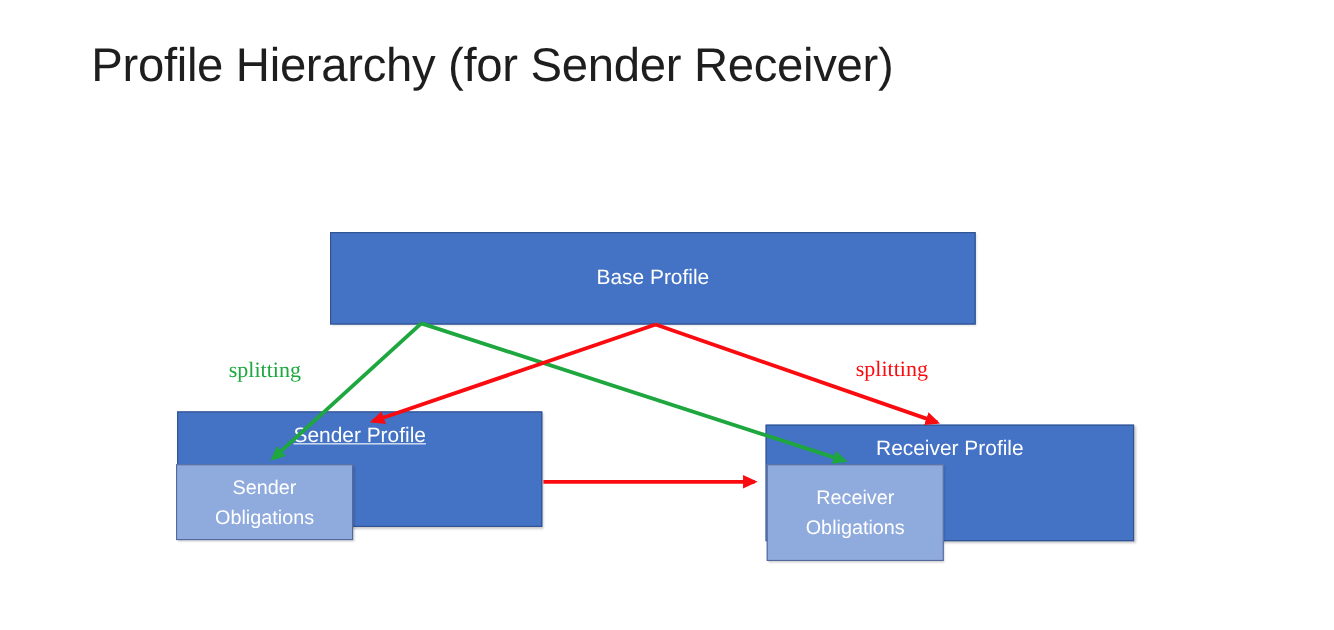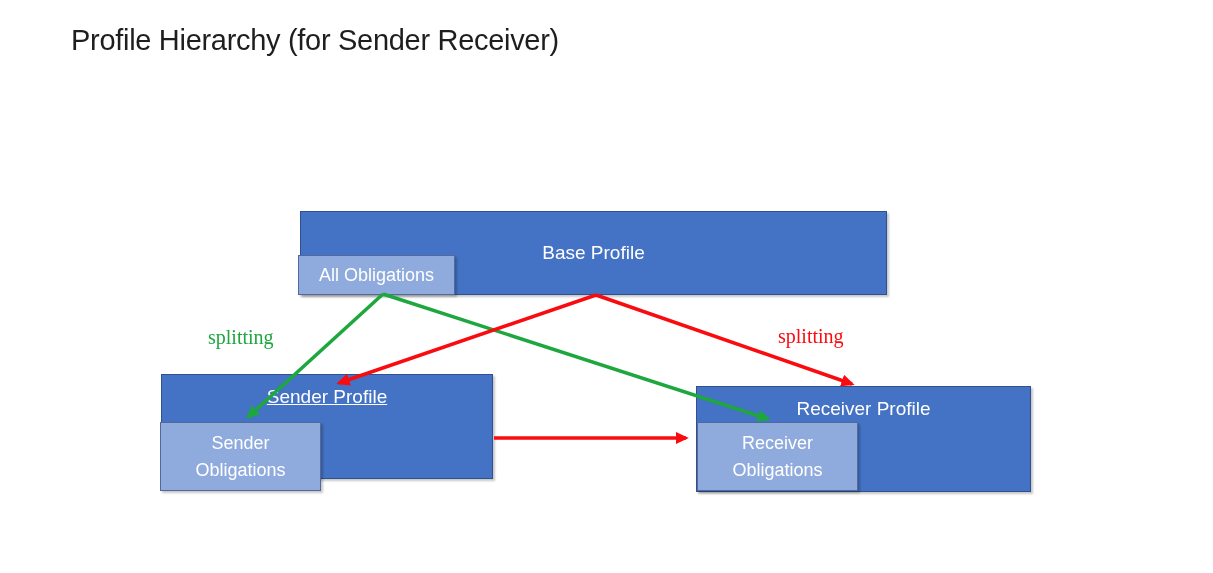--- a/index.html
+++ b/index.html
@@ -1,21 +1,21 @@
 <!DOCTYPE html>
 <html style="--box-fill: #4472C4; --box-border: #2F528F; --light-fill: #8FAADC; --light-border: #54699B; --green: #1DA73E; --red: #FA0B0F; --box-text: #FFFFFF; --title-text: #1E1E1E;"><head>
 <meta charset="utf-8">
 <style>
   html,body{margin:0;padding:0;background:#ffffff;}
   body{width:1213px;height:573px;overflow:hidden;font-family:"Liberation Sans",sans-serif;}
   .slide{position:relative;width:1213px;height:573px;background:#ffffff;}
 
   .title{
-    position:absolute;left:71px;top:24px;margin:0;
-    font-size:29px;font-weight:300;letter-spacing:-0.3px;
+    position:absolute;left:71px;top:24px;margin:12px;
+    font-size:43px;font-weight:300;letter-spacing:-0.3px;
     color:var(--title-text,#1e1e1e);white-space:nowrap;
   }
 
   .node{
     position:absolute;box-sizing:border-box;
     display:flex;align-items:center;justify-content:center;
     text-align:center;color:var(--box-text,#ffffff);
     box-shadow:1.5px 1.5px 2px rgba(0,0,0,0.22);
   }
   .node.dark{
@@ -26,21 +26,21 @@
     background:var(--light-fill,#8FAADC);
     border:1.5px solid var(--light-border,#54699B);
   }
   .node.top-label{align-items:flex-start;padding-top:11px;}
 
   #node-base-profile{left:300px;top:211px;width:587px;height:84px;font-size:19px;z-index:1;}
   #node-all-obligations{left:298px;top:255px;width:157px;height:40px;font-size:18px;z-index:2;}
   #node-sender-profile{left:161px;top:374px;width:332px;height:105px;font-size:19px;z-index:1;text-decoration:underline;}
   #node-sender-obligations{left:160px;top:422px;width:161px;height:69px;font-size:18px;line-height:27px;padding:0 6px;z-index:2;}
   #node-receiver-profile{left:696px;top:386px;width:335px;height:106px;font-size:19px;z-index:1;}
-  #node-receiver-obligations{left:697px;top:422px;width:161px;height:69px;font-size:18px;line-height:27px;padding:0 6px;z-index:2;}
+  #node-receiver-obligations{left:697px;top:422px;width:161px;height:88px;font-size:18px;line-height:27px;padding:0 6px;z-index:2;}
 
   .arrow-layer{position:absolute;left:0;top:0;width:1213px;height:573px;z-index:5;pointer-events:none;}
   .edge{fill:none;stroke-width:3.5;}
   .edge-green{stroke:var(--green,#1DA73E);}
   .edge-red{stroke:var(--red,#FA0B0F);}
   .mk-green{fill:var(--green,#1DA73E);}
   .mk-red{fill:var(--red,#FA0B0F);}
 
   .edge-label{position:absolute;font-size:20px;white-space:nowrap;z-index:4;font-family:Liberation Serif, serif;}
   #label-splitting{left:208px;top:326px;color:var(--green,#1DA73E);}
@@ -48,21 +48,20 @@
 </style>
 </head>
 <body>
 
 <div class="slide">
 
   <h1 class="title">Profile Hierarchy (for Sender Receiver)</h1>
 
   <div id="node-base-profile" class="node dark">Base Profile</div>
 
-  <div id="node-all-obligations" class="node light">All Obligations</div>
 
   <div id="node-sender-profile" class="node dark top-label">Sender Profile</div>
 
   <div id="node-receiver-profile" class="node dark top-label">Receiver Profile</div>
 
   <div id="node-sender-obligations" class="node light">Sender Obligations</div>
 
   <div id="node-receiver-obligations" class="node light">Receiver Obligations</div>
 
   <span id="label-splitting" class="edge-label">splitting</span>

